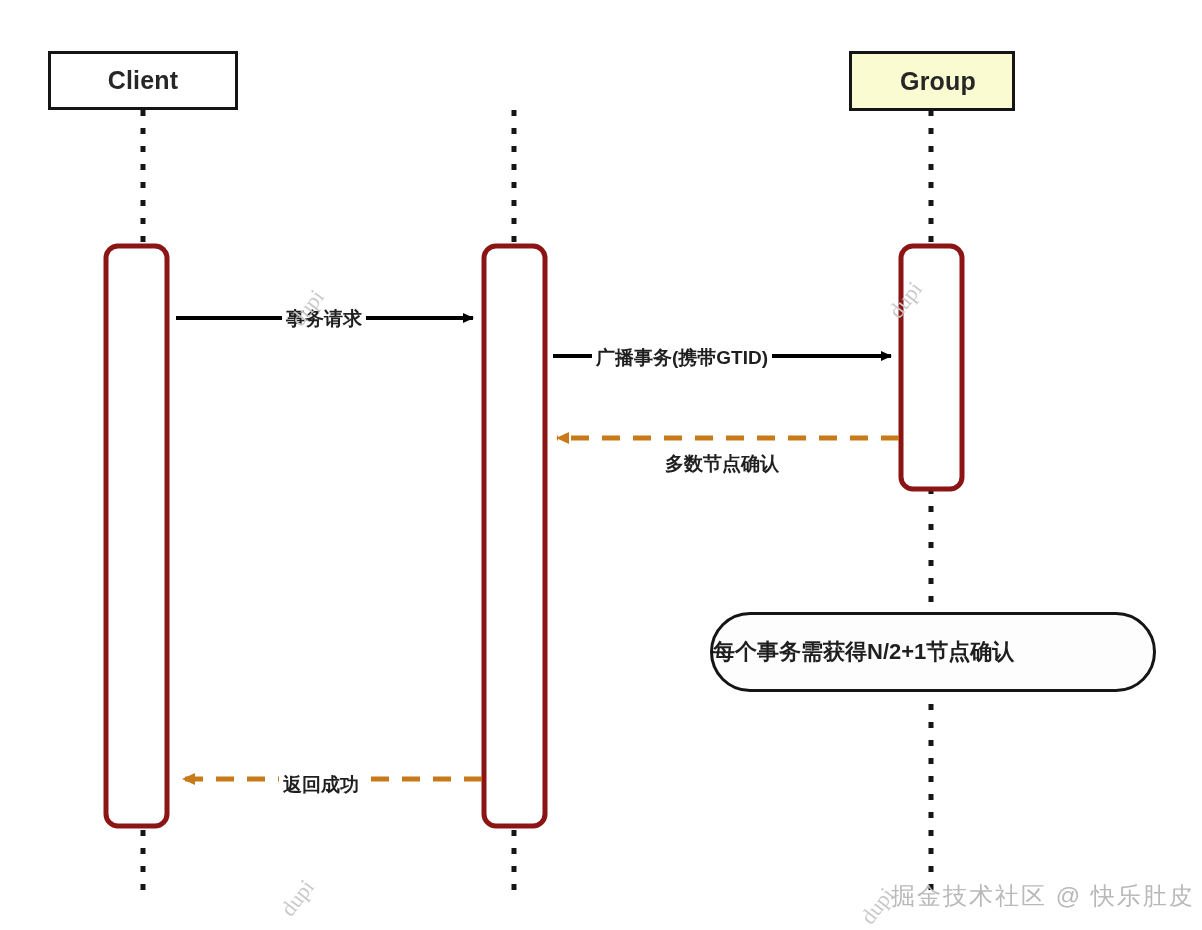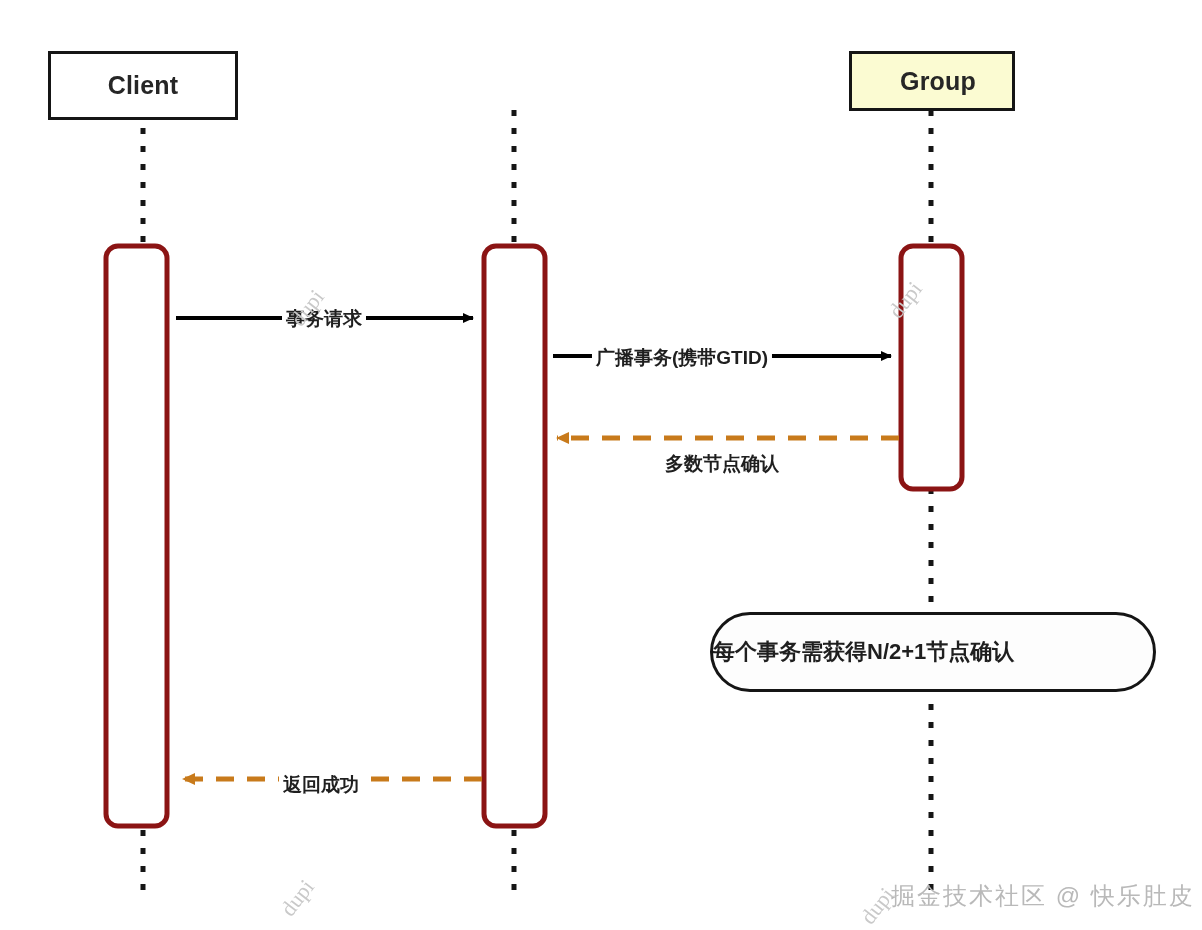--- a/index.html
+++ b/index.html
@@ -132,21 +132,21 @@
 
     <g>
       <line x1="899" y1="438" x2="557" y2="438" stroke="#c87a1b" stroke-width="5" stroke-dasharray="18 13" marker-end="url(#arrowDashed)"></line>
     </g>
 
     <g>
       <line x1="482" y1="779" x2="183" y2="779" stroke="#c87a1b" stroke-width="5" stroke-dasharray="18 13" marker-end="url(#arrowDashed)"></line>
     </g>
   </svg>
 
-  <div class="actor-box fill-white" style="left:48px; top:51px; width:190px; height:69px;">
+  <div class="actor-box fill-white" style="left:48px; top:51px; width:190px; height:59px;">
     <span>Client</span>
   </div>
 
 
   <div class="actor-box fill-yellow" style="left:849px; top:51px; width:166px; height:60px;padding-left:12px;">
     <span>Group</span>
   </div>
 
   <div class="msg-label centered" style="left:324px; top:318px;">事务请求</div>
 

